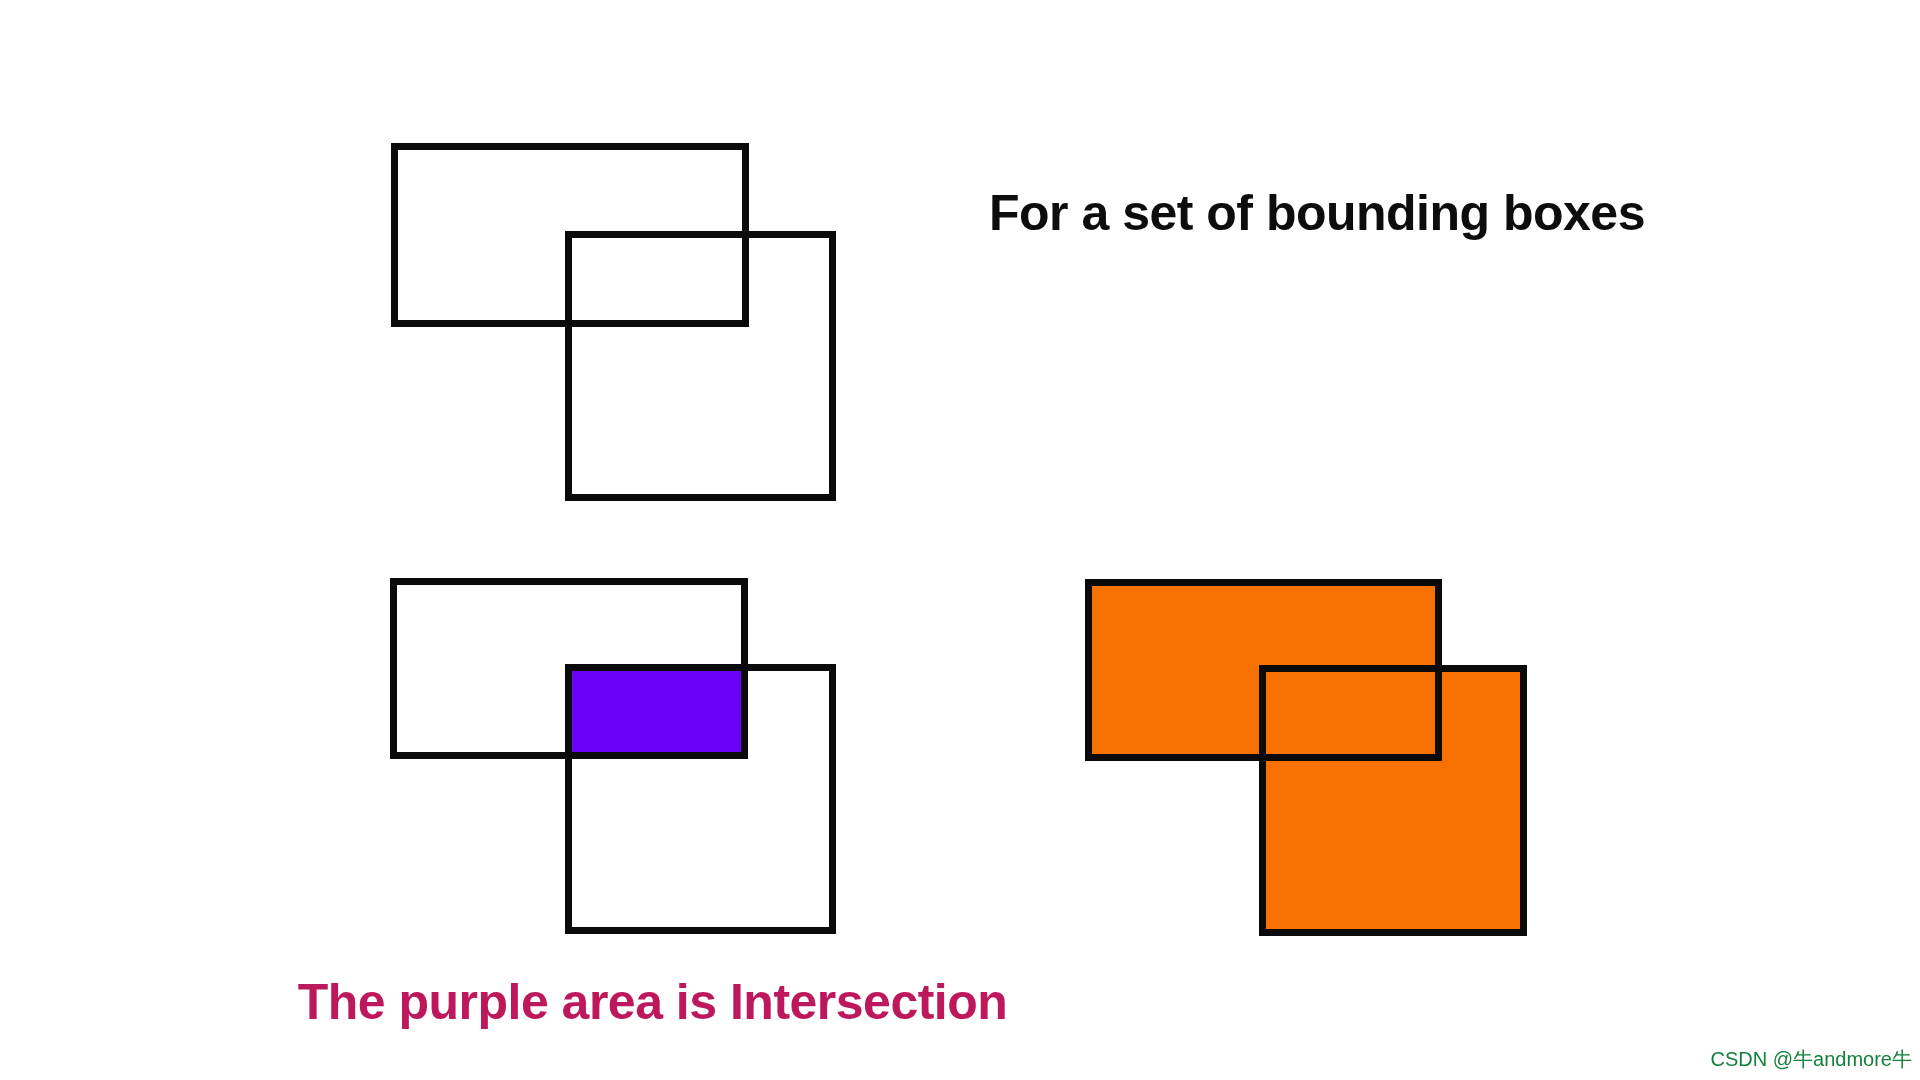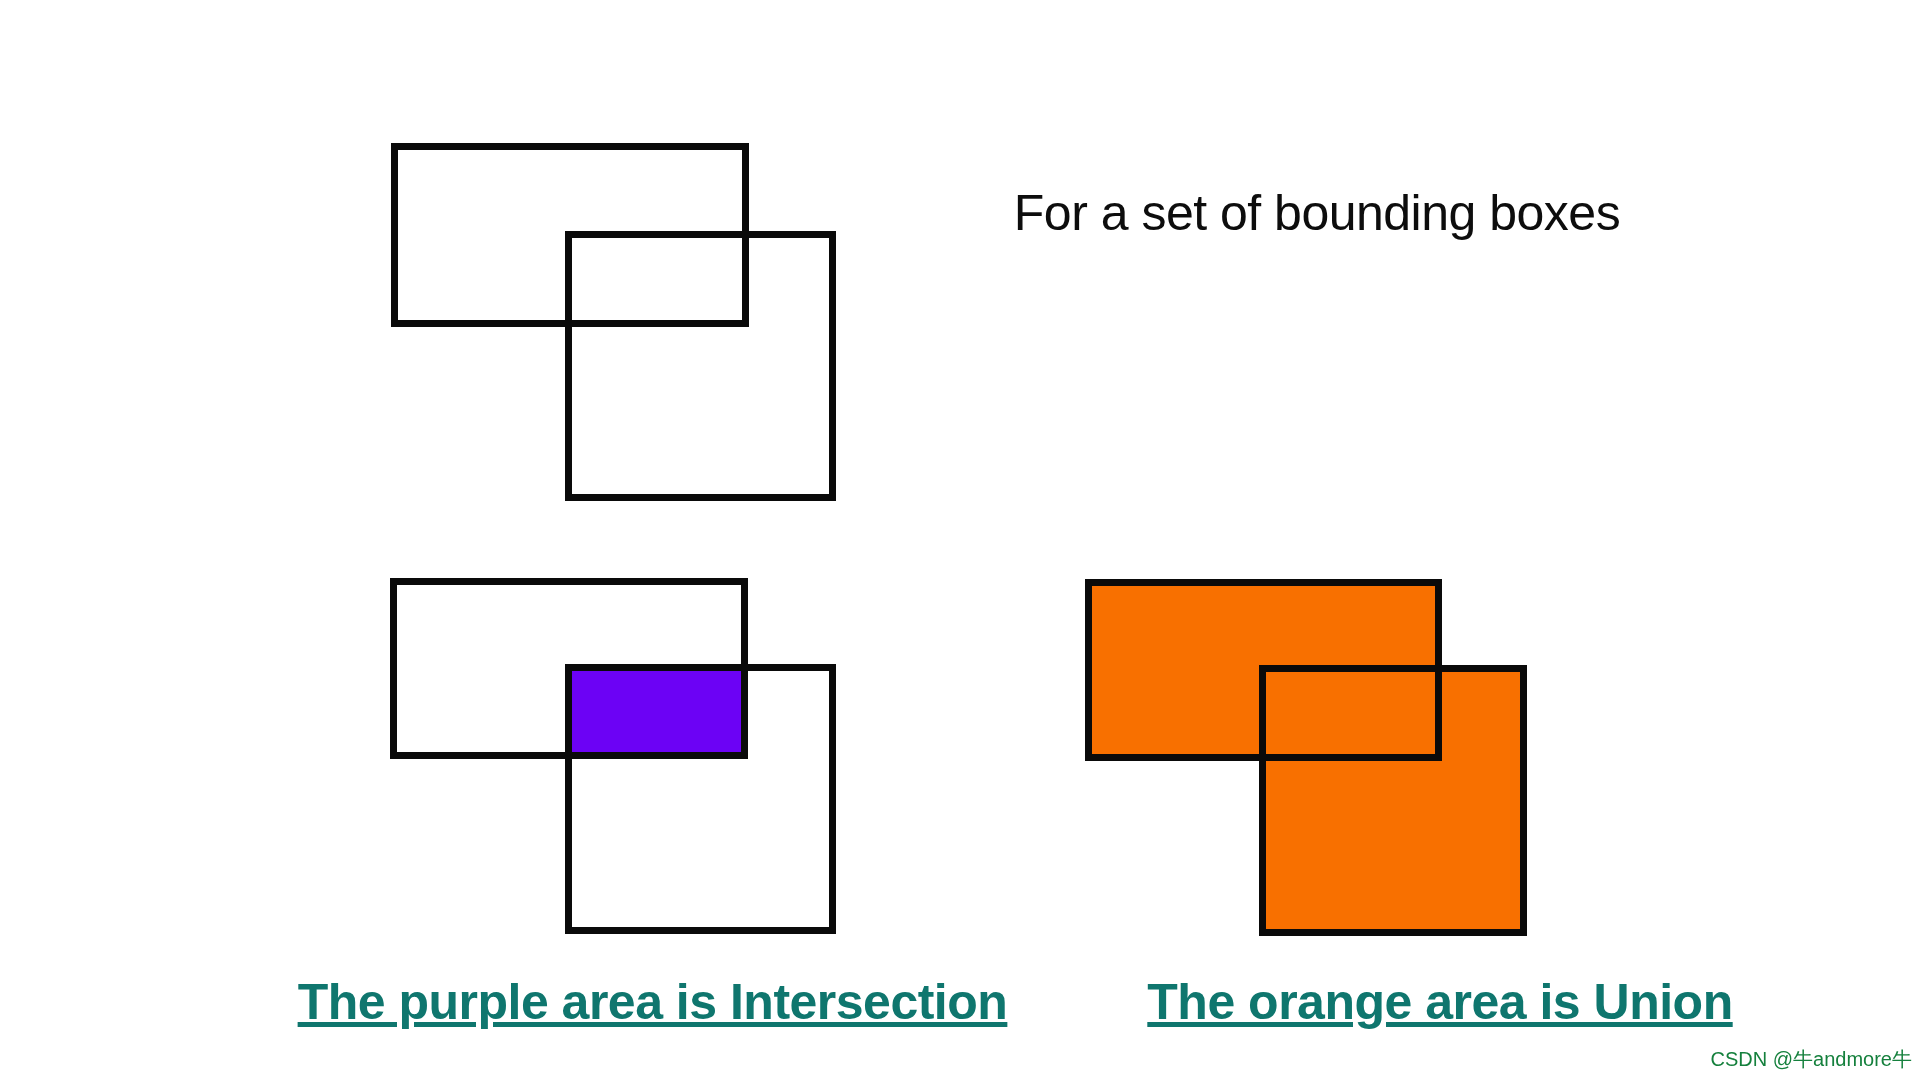--- a/index.html
+++ b/index.html
@@ -35,35 +35,34 @@
   }
 
   .headline {
     position: absolute;
     left: 962px;
     top: 180px;
     width: 710px;
     text-align: center;
     font-size: 50px;
     line-height: 66px;
-    font-weight: 400;
+    font-weight: 700;
     color: #0d0d0d;
     letter-spacing: -0.5px;
   }
   .caption {
     position: absolute;
     top: 972px;
     font-size: 50px;
     line-height: 60px;
     font-weight: 700;
-    color: #0f766e;
+    color: #be185d;
     text-align: center;
     letter-spacing: -0.5px;
     white-space: nowrap;
-    text-decoration: underline;
   }
   .caption-intersection { left: 280px;  width: 745px; }
   .caption-union        { left: 1090px; width: 700px; }
 
   .watermark {
     position: absolute;
     top: 1048px;
     right: 8px;
     font-size: 20px;
     line-height: 22px;
@@ -94,17 +93,16 @@
 
   <svg class="fig fig-union" width="450" height="362" viewBox="0 0 450 362">
     <rect class="fillrect" x="4.5" y="4.5" width="350" height="175" fill="#F87000"></rect>
     <rect class="fillrect" x="178.5" y="90.5" width="261" height="264" fill="#F87000"></rect>
     <rect class="outline" x="4.5" y="4.5" width="350" height="175" stroke="#0a0a0a"></rect>
     <rect class="outline" x="178.5" y="90.5" width="261" height="264" stroke="#0a0a0a"></rect>
   </svg>
 
   <div class="caption caption-intersection">The purple area is Intersection</div>
 
-  <div class="caption caption-union">The orange area is Union</div>
 
   <div class="watermark">CSDN @牛andmore牛</div>
 
 </div>
 
 </body></html>

